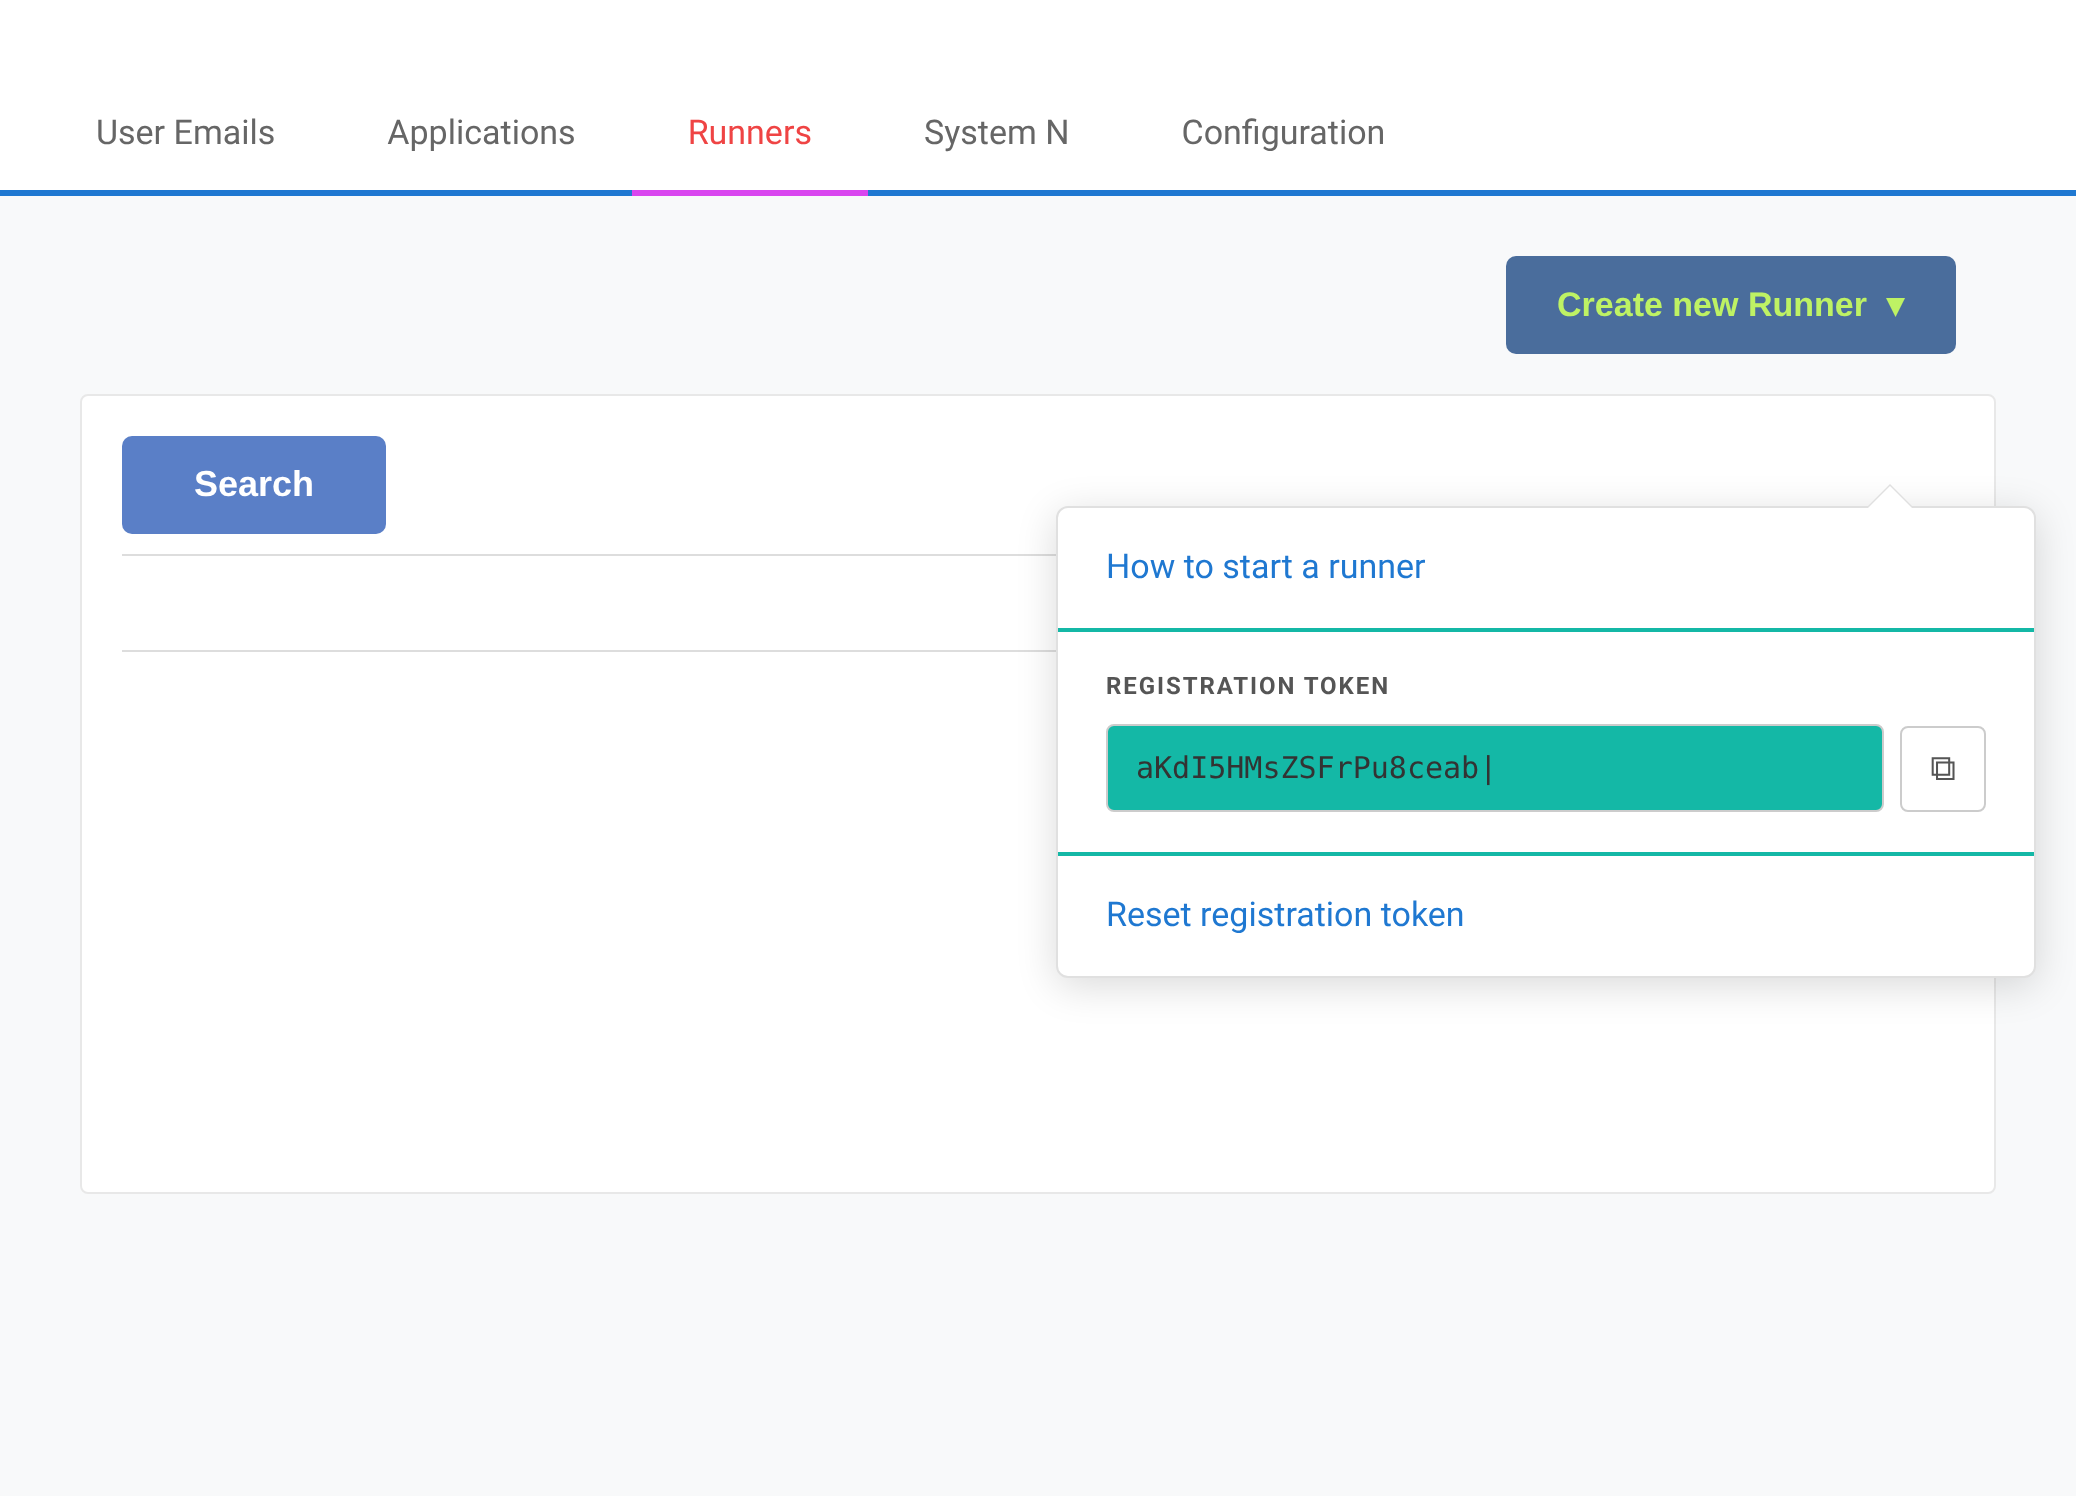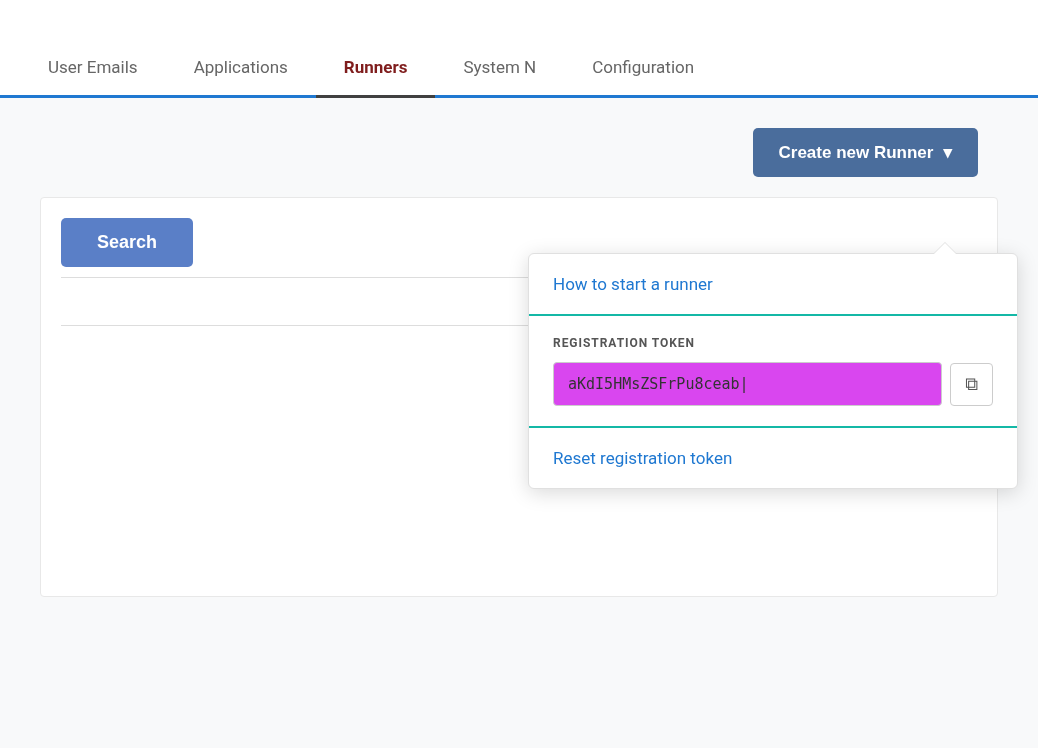--- a/index.html
+++ b/index.html
@@ -25,44 +25,44 @@
       padding: 18px 28px;
       font-size: 17px;
       color: #666;
       cursor: pointer;
       position: relative;
       white-space: nowrap;
       border-bottom: 3px solid transparent;
       margin-bottom: -3px;
     }
     .nav-tab.active {
-      font-weight: 700;
-      color: #7f1d1d;
-      border-bottom: 3px solid #404040;
+      font-weight: 400;
+      color: #ef4444;
+      border-bottom: 3px solid #d946ef;
     }
 
     
     .main-content {
       padding: 30px 40px;
       background: #f8f9fa;
       min-height: 660px;
       position: relative;
     }
 
     
     .top-bar {
       display: flex;
       justify-content: flex-end;
       margin-bottom: 20px;
       padding-right: 20px;
     }
 
     .create-runner-btn {
       background: #4a6d9c;
-      color: #ffffff;
+      color: #bef264;
       border: none;
       border-radius: 5px;
       padding: 14px 26px;
       font-size: 17px;
       font-weight: 600;
       cursor: pointer;
       display: flex;
       align-items: center;
       gap: 10px;
     }
@@ -167,21 +167,21 @@
     }
 
     .token-input {
       flex: 1;
       border: 1px solid #ccc;
       border-radius: 4px;
       padding: 12px 14px;
       font-size: 15px;
       color: #333;
       font-family: monospace;
-      background: #d946ef;
+      background: #14b8a6;
       outline: none;
     }
 
     .copy-btn {
       border: 1px solid #ccc;
       border-radius: 4px;
       background: #fff;
       padding: 10px 14px;
       cursor: pointer;
       display: flex;

